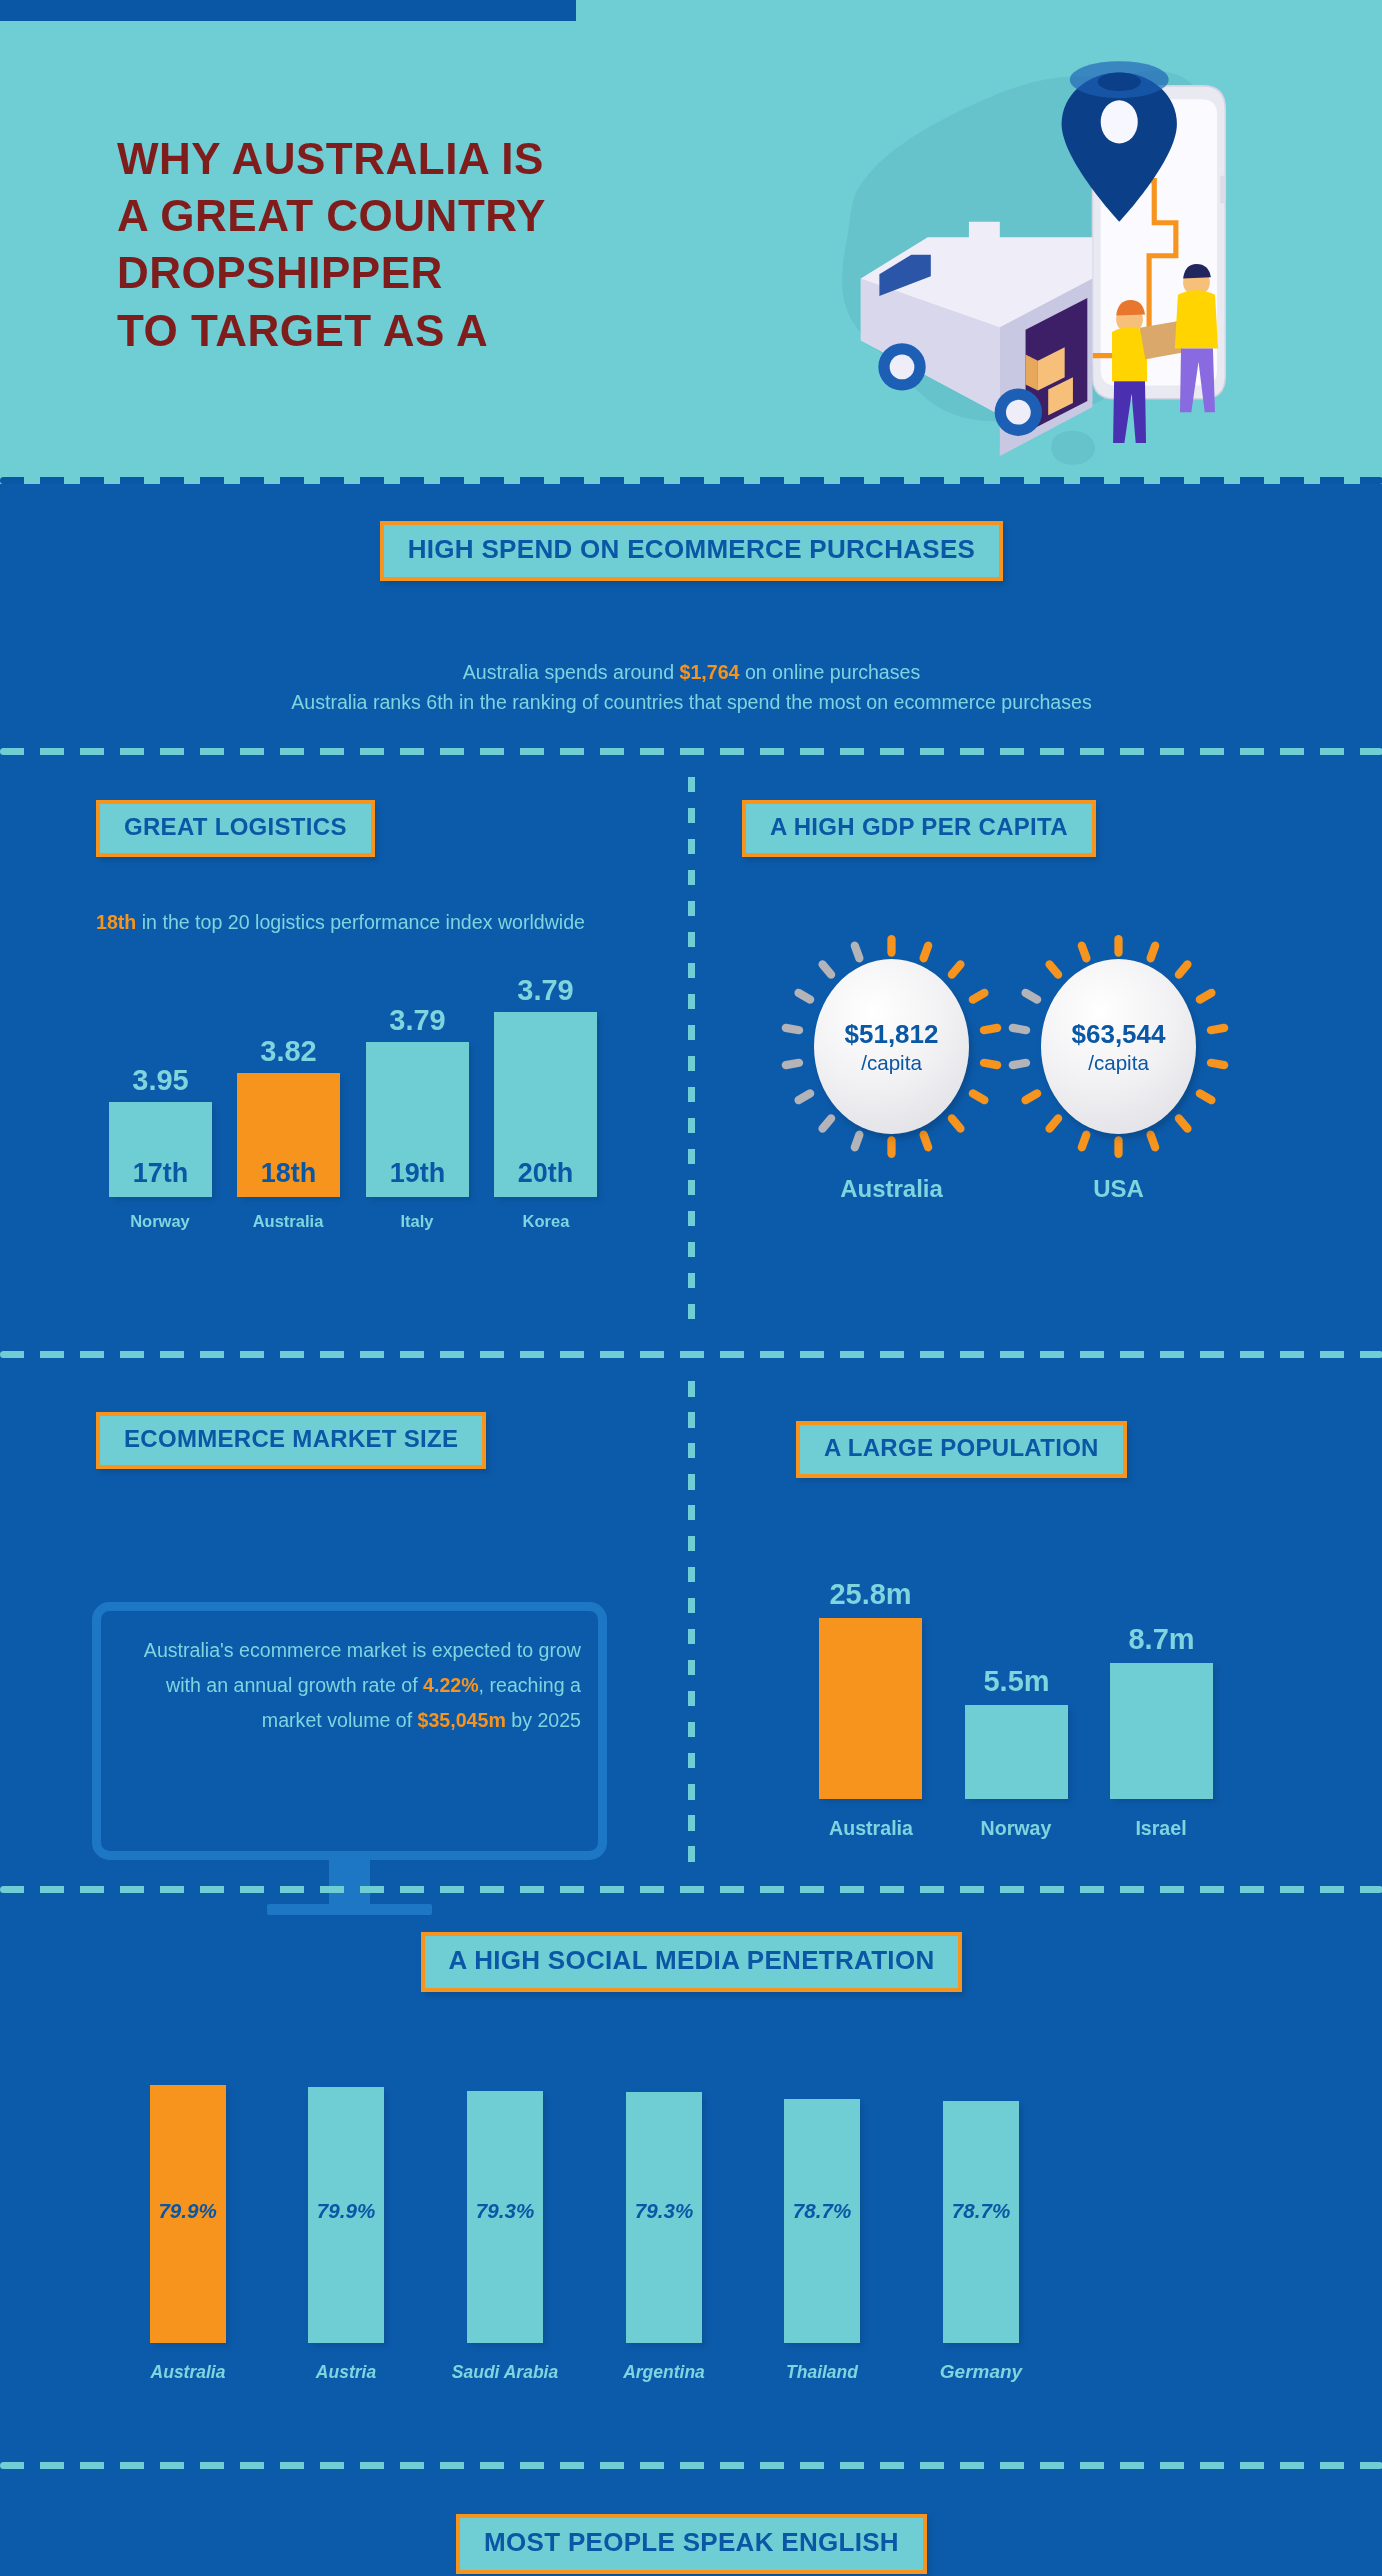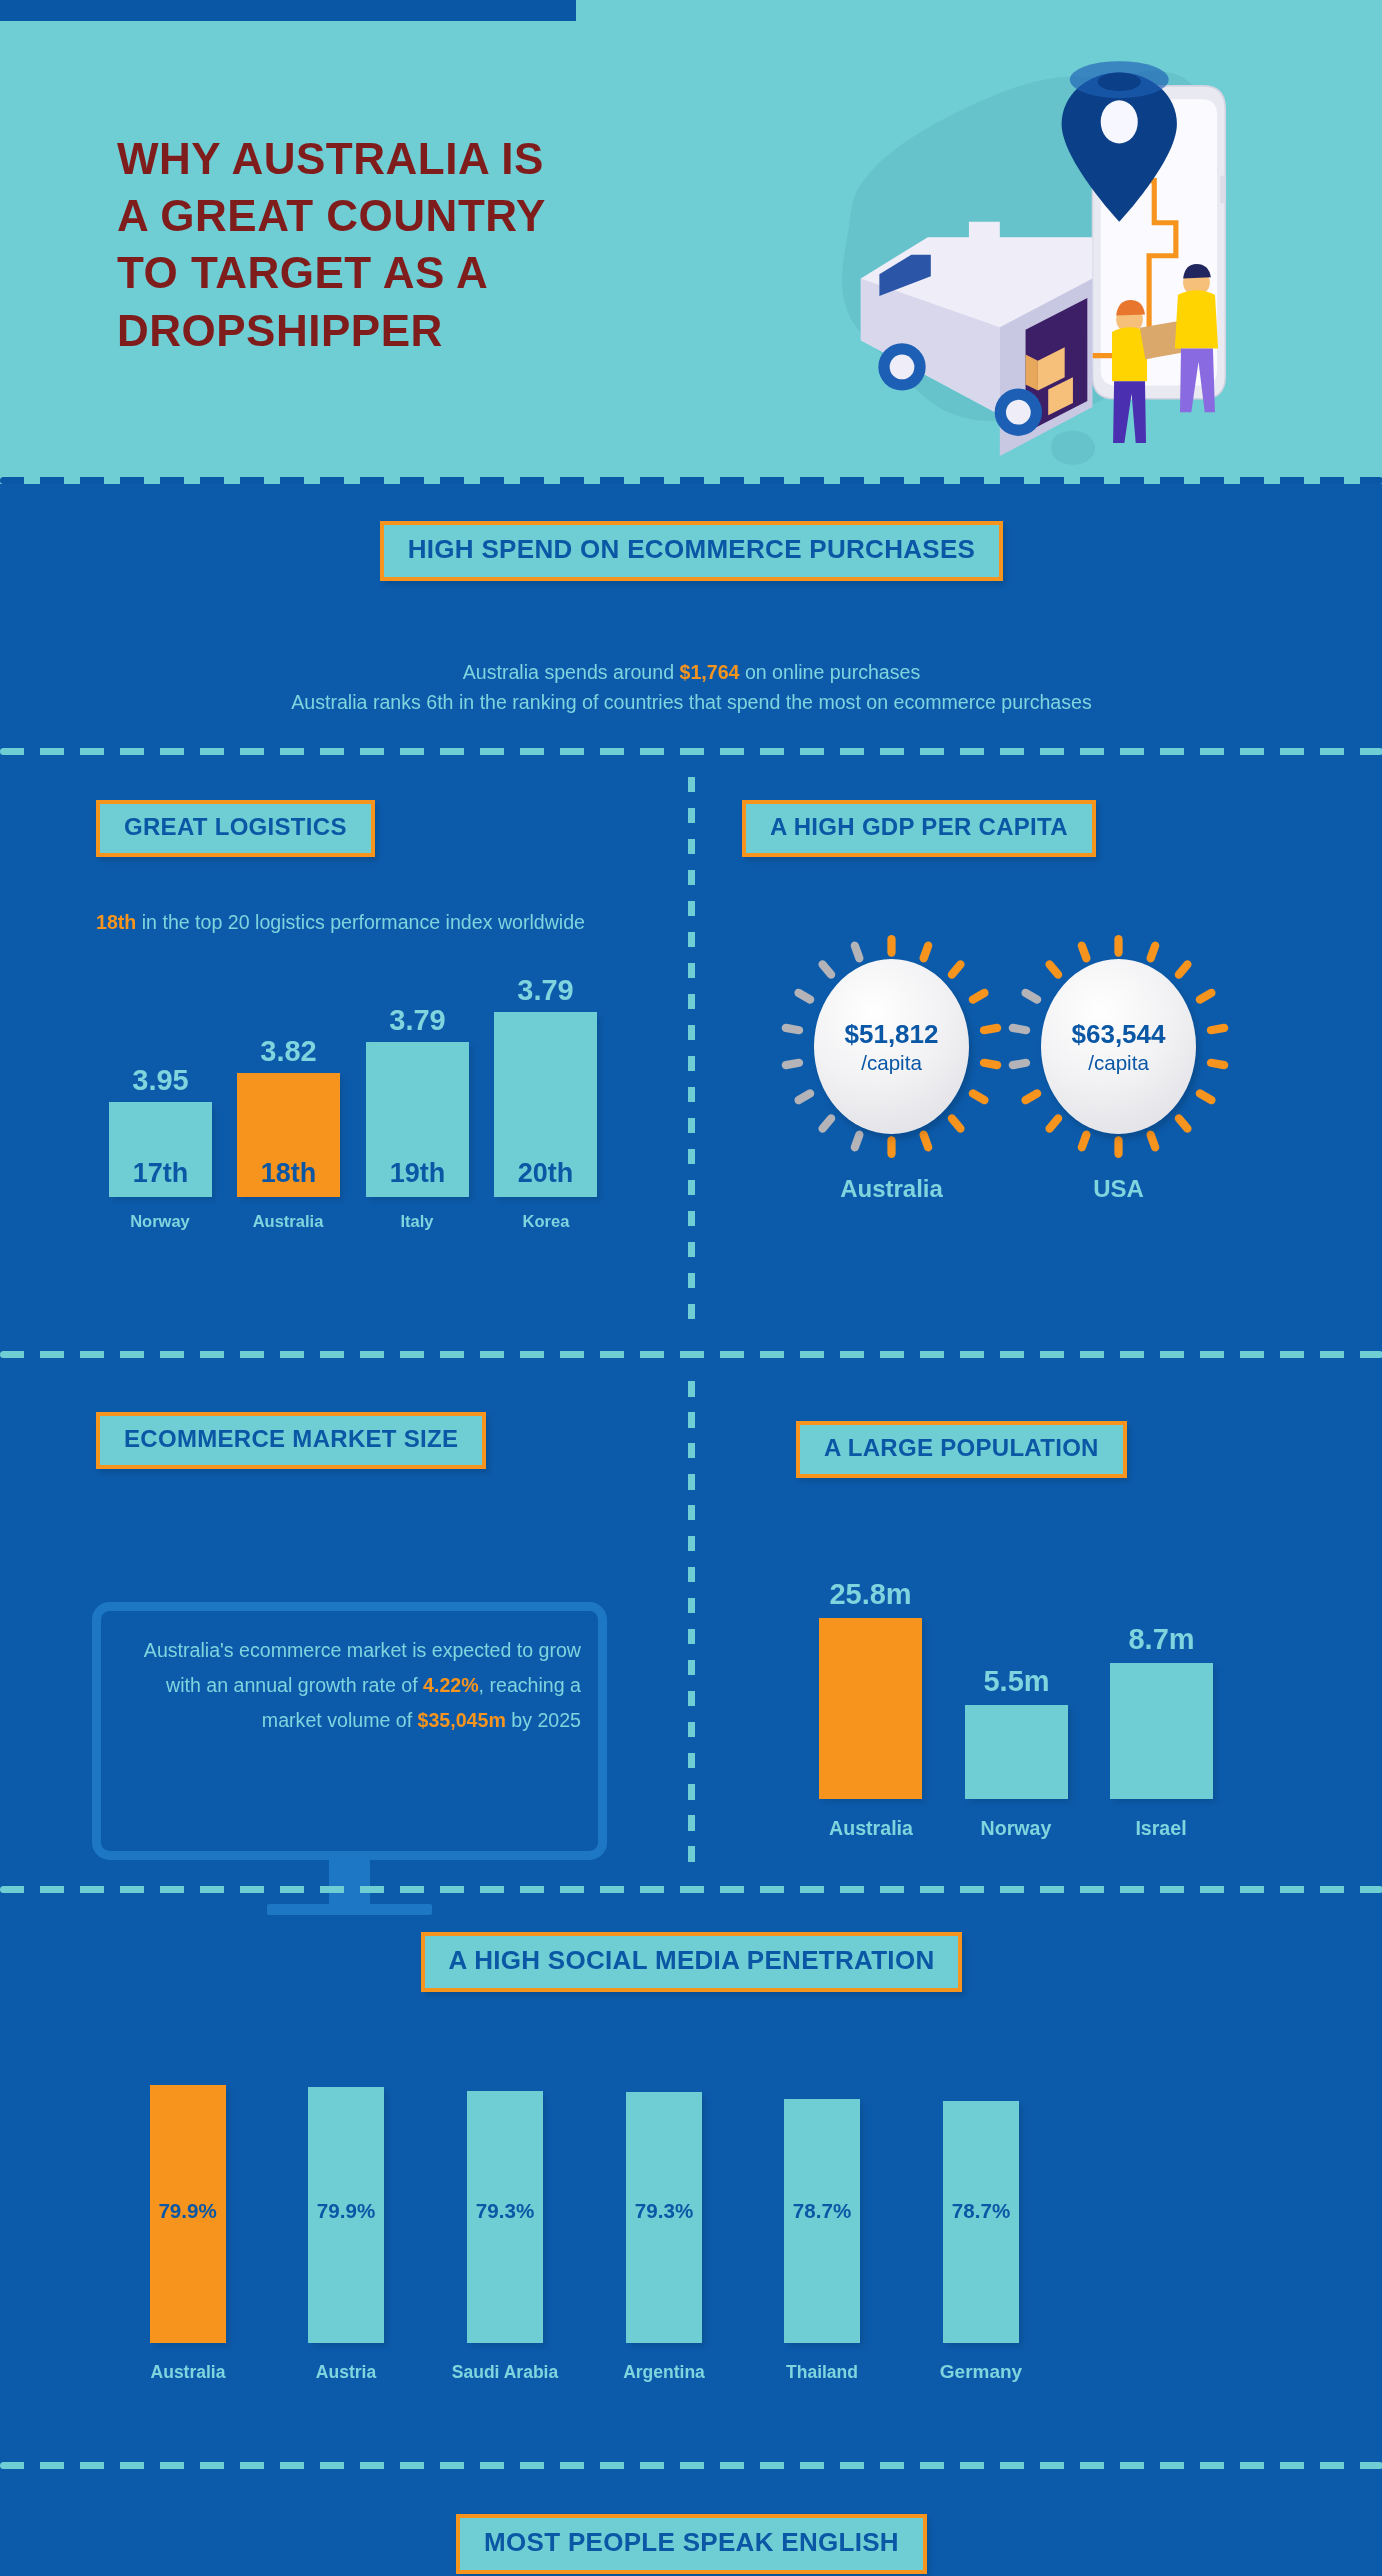--- a/index.html
+++ b/index.html
@@ -118,22 +118,22 @@
   }
 </style>
 </head>
 <body>
 
 <div id="header">
   <div id="header-topbar"></div>
   <div id="header-title">
     <div>WHY AUSTRALIA IS</div>
     <div>A GREAT COUNTRY</div>
+    <div>DROPSHIPPER</div>
     <div>TO TARGET AS A</div>
-    <div>DROPSHIPPER</div>
   </div>
   <div id="header-art">
     <svg viewBox="0 0 1180 880" width="608" height="453" xmlns="http://www.w3.org/2000/svg">
 
       <g opacity="0.55">
         <path fill="#5fbcc4" d="M232 330 C268 270 330 228 402 190 C470 155 545 120 618 110 C676 102 716 118 760 104 C806 90 852 96 880 120
           C906 142 918 178 906 216 C894 254 872 286 882 320 C892 352 922 370 936 406 C950 444 938 486 908 520
           C880 552 840 570 812 604 C784 640 772 686 738 716 C700 750 646 760 592 768 C532 778 470 784 420 764
           C372 746 340 708 306 672 C270 634 228 606 212 558 C196 512 206 462 214 418 C220 384 220 354 232 330 Z"></path>
         <path fill="#5fbcc4" d="M630 800 C660 790 686 800 694 822 C700 842 682 860 656 862 C630 864 610 850 610 830 C610 814 616 804 630 800 Z"></path>
@@ -358,21 +358,21 @@
 <div style="position:absolute;left:0;top:1886px;width:1383px;">
     <div class="hdash teal-dashes"></div>
   </div>
 
 <div style="position:absolute;left:0;top:1932px;width:1383px;text-align:center;">
   <div class="plaque">
     <div class="plaque-text">A HIGH SOCIAL MEDIA PENETRATION</div>
   </div>
 </div>
 
-<div style="position:absolute;left:129px;top:2050px;width:1133px;height:350px;">
+<div style="position:absolute;left:129px;top:2050px;width:1133px;height:350px;font-style:italic;">
   <div class="bar orange" style="position:absolute;left:20.6px;bottom:57px;width:76px;height:258px;">
     <div class="bar-pct" style="bottom:120px;">79.9%</div>
   </div>
   <div class="bar-caption" style="left:59px;bottom:17.5px;font-size:17.5px;">Australia</div>
 
   <div class="bar teal" style="position:absolute;left:179px;bottom:57px;width:76px;height:256px;">
     <div class="bar-pct" style="bottom:120px;">79.9%</div>
   </div>
   <div class="bar-caption" style="left:217px;bottom:17.5px;font-size:17.5px;">Austria</div>
 

